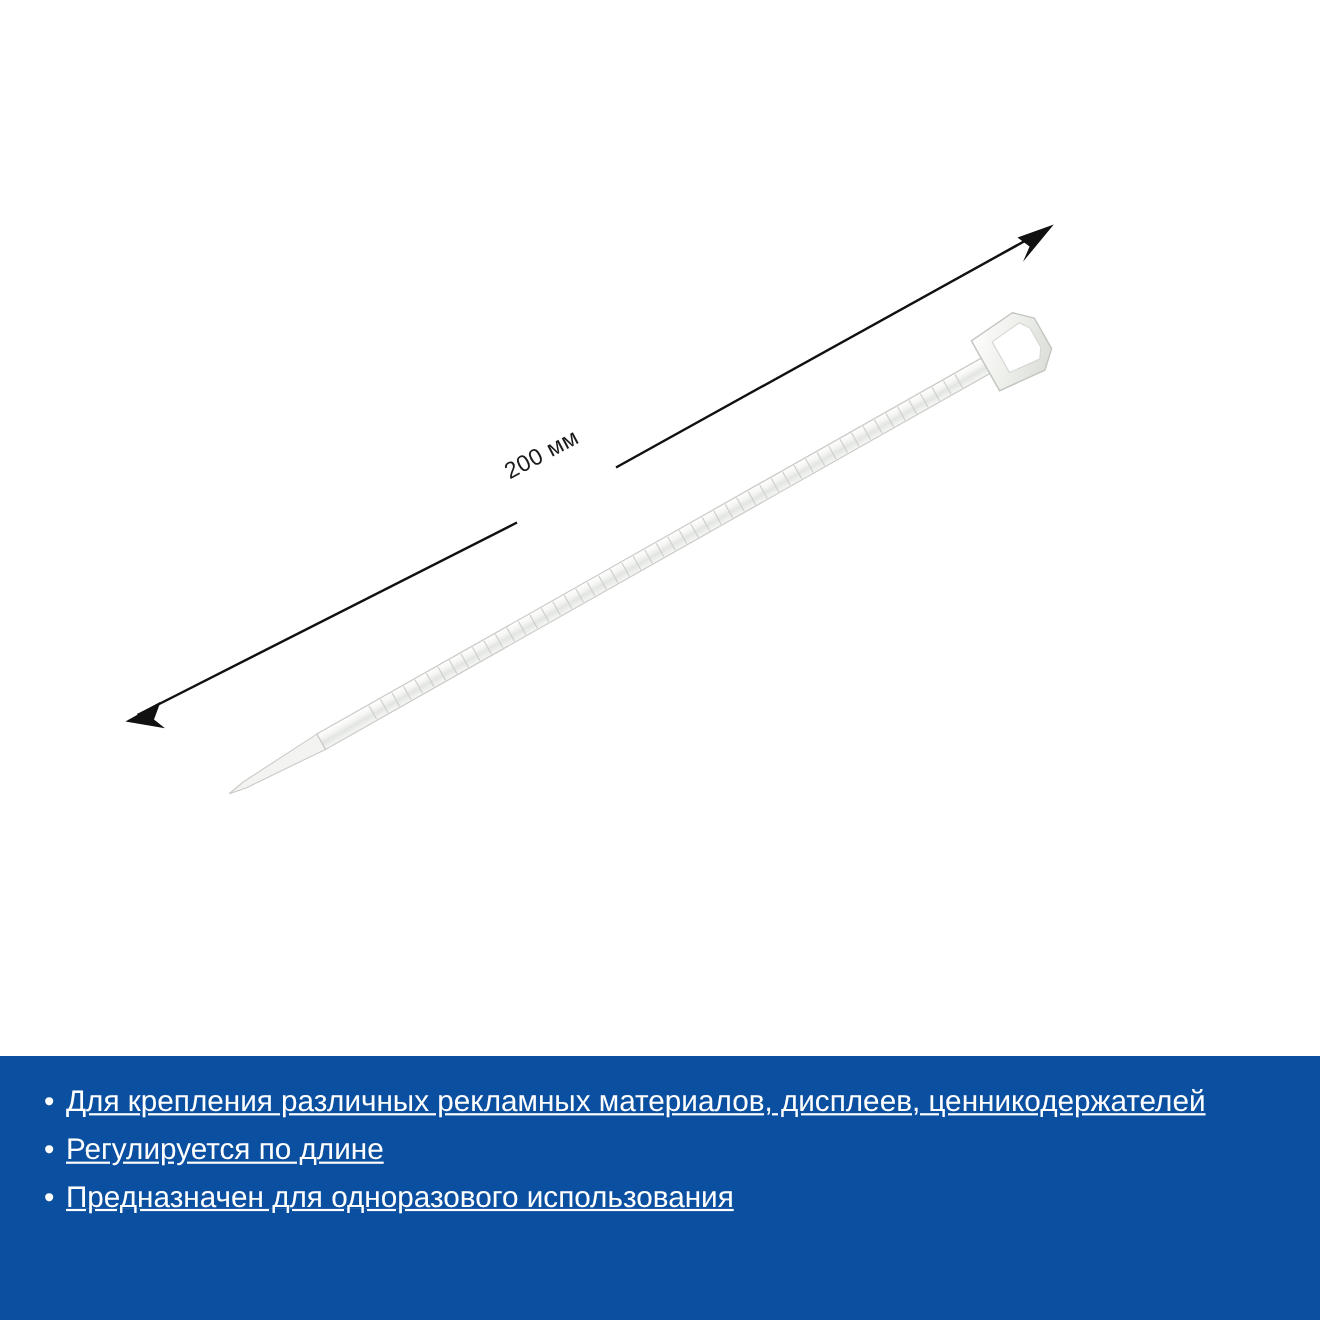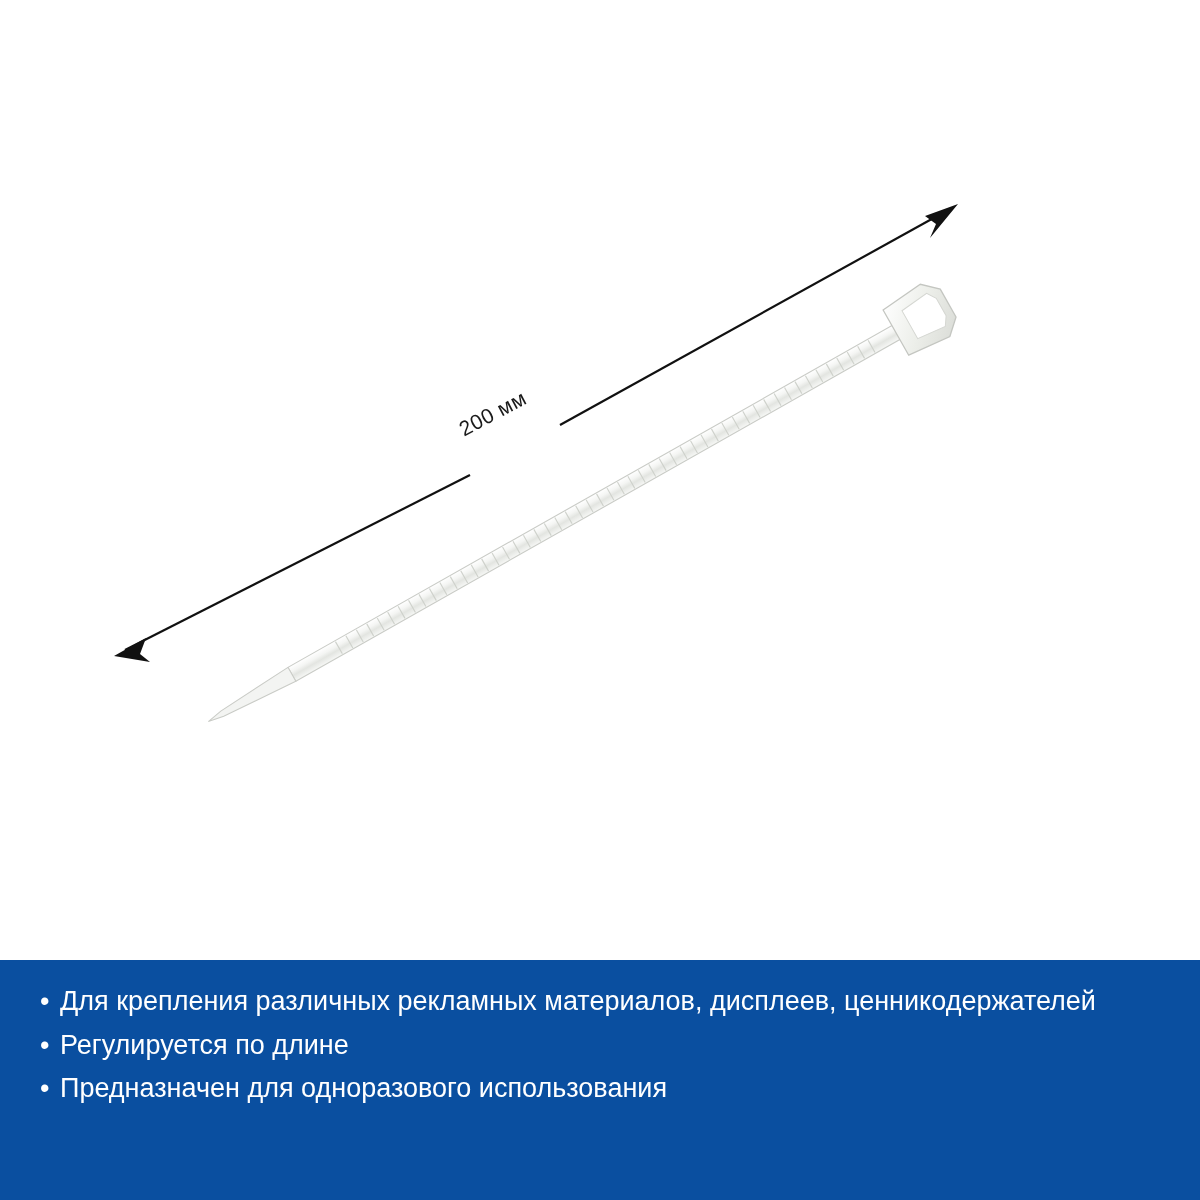--- a/index.html
+++ b/index.html
@@ -68,20 +68,21 @@
   }
   .bullet {
     flex: 0 0 auto;
     width: 20px;
     font-size: 27px;
     line-height: 1.32;
   }
   .feature-text {
     flex: 1 1 auto;
     max-width: 1090px;
+    text-decoration: underline;
   }
 </style>
 </head>
 <body>
 
 <div class="page">
 
   <div class="product-area">
     <svg class="product-svg" viewBox="0 0 1200 960">
       <defs>

